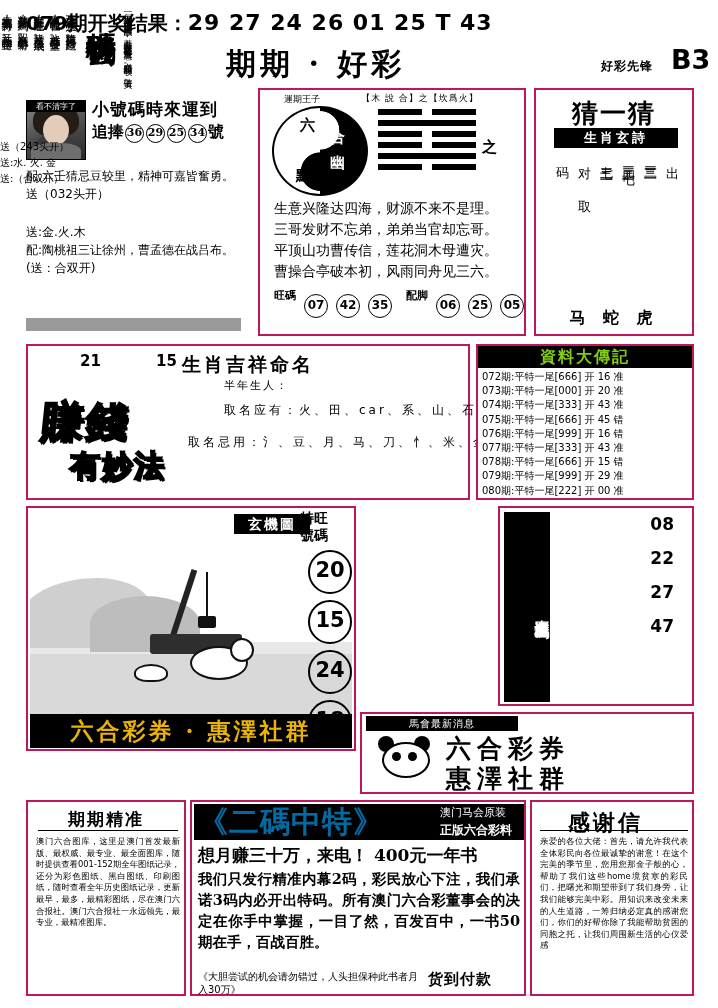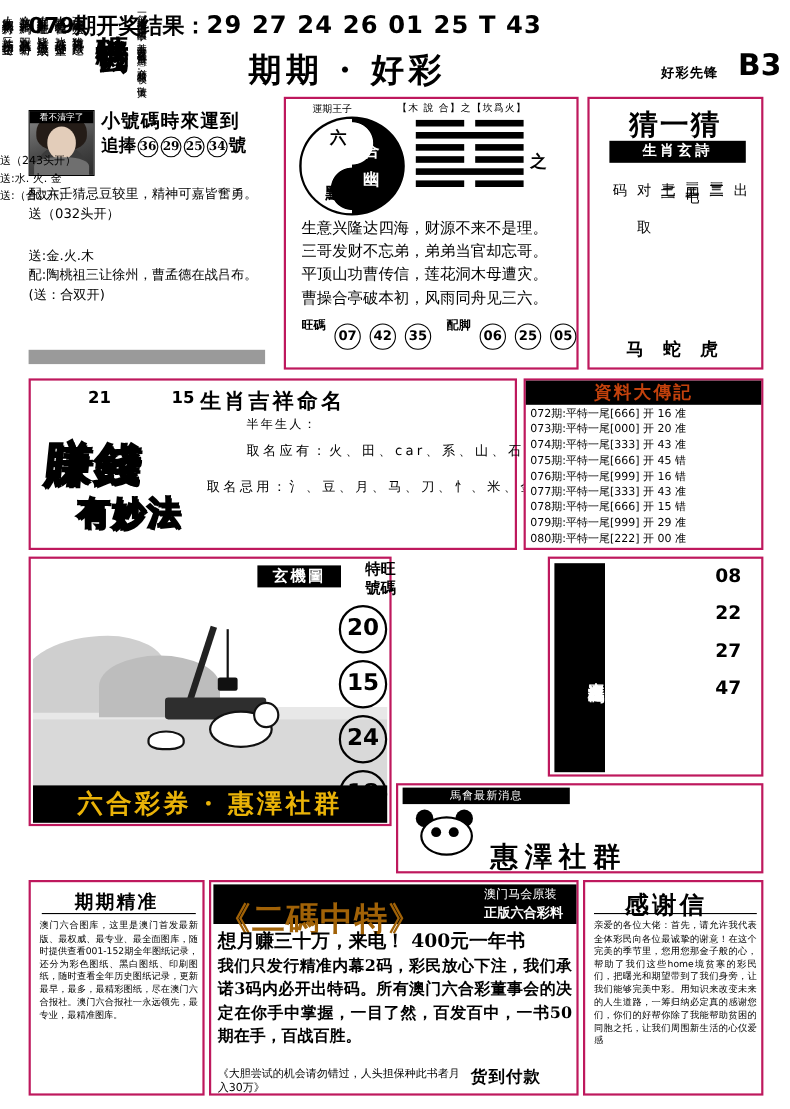--- a/index.html
+++ b/index.html
@@ -175,21 +175,21 @@
   }
   .zq2{
     font-size:30px;font-weight:bold;font-family:"DejaVu Serif",serif;
     color:#6d28d9;-webkit-text-stroke:2px #000;letter-spacing:2px;
     text-shadow:2px 2px 0 #000;margin-left:28px;margin-top:-4px;
   }
 
   
   .dbox{left:476px;top:344px;width:218px;height:156px;}
   .dbox .hd{
-    position:absolute;left:0;top:0;width:100%;height:22px;background:#000;color:#c2410c;
+    position:absolute;left:0;top:0;width:100%;height:22px;background:#000;color:#84cc16;
     text-align:center;font-size:16px;font-weight:bold;line-height:22px;letter-spacing:2px;
     font-family:"DejaVu Serif",serif;
   }
   .dtab{position:absolute;left:4px;top:24px;width:208px;font-size:10px;line-height:14.2px;}
   .dtab .r{white-space:nowrap;}
 
   
   .pbox{left:26px;top:506px;width:330px;height:245px;}
   .scene{
     position:absolute;left:2px;top:30px;width:322px;height:180px;
@@ -204,21 +204,21 @@
     font-size:14px;font-weight:bold;text-align:center;line-height:20px;letter-spacing:2px;
   }
   .pbox .banner{
     position:absolute;left:2px;top:206px;width:322px;height:34px;background:#000;
     color:#eab308;font-size:23px;font-weight:bold;text-align:center;line-height:34px;
     letter-spacing:3px;font-family:"DejaVu Serif",serif;
   }
 
   
   .lucky{position:absolute;left:300px;top:510px;width:60px;height:232px;}
-  .lucky .hd{font-size:14px;font-weight:bold;text-align:right;line-height:17px;}
+  .lucky .hd{font-size:14px;font-weight:bold;text-align:left;line-height:17px;}
   .lucky .big{
     width:40px;height:40px;border:2px solid #000;border-radius:50%;
     font-size:21px;font-weight:bold;text-align:center;line-height:36px;margin:6px auto 0;
   }
 
   
   .vbox{left:360px;top:506px;width:134px;height:200px;}
   .vline{position:absolute;top:6px;font-size:11px;line-height:13px;letter-spacing:1px;}
   .temaxj{
     position:absolute;left:84px;top:8px;font-size:30px;font-weight:bold;
@@ -267,22 +267,22 @@
   }
   .b1 .bd{
     position:absolute;left:8px;top:34px;width:144px;font-size:8.4px;line-height:11.6px;
     text-align:justify;
   }
 
   .b2 .band{
     position:absolute;left:2px;top:2px;width:330px;height:36px;background:#000;
   }
   .b2 .bigttl{
-    position:absolute;left:6px;top:16px;width:240px;height:36px;
-    color:#a16207;font-size:30px;font-weight:bold;line-height:36px;letter-spacing:1px;
+    position:absolute;left:6px;top:2px;width:240px;height:36px;
+    color:#0369a1;font-size:30px;font-weight:bold;line-height:36px;letter-spacing:1px;
     font-family:"DejaVu Serif",serif;
   }
   .b2 .sm1{position:absolute;left:248px;top:3px;font-size:11px;color:#fff;letter-spacing:0px;}
   .b2 .sm2{position:absolute;left:248px;top:20px;font-size:12px;color:#fff;font-weight:bold;}
   .b2 .hl{
     position:absolute;left:6px;top:42px;font-size:17px;font-weight:bold;letter-spacing:0px;
     font-family:"DejaVu Serif",serif;white-space:nowrap;
   }
   .b2 .bd{
     position:absolute;left:6px;top:66px;width:322px;font-size:14.5px;line-height:21px;
@@ -498,20 +498,21 @@
 
   <div class="box hbox">
     <div class="tag">馬會最新消息</div>
     <div class="panda">
       <div class="b" style="left:2px;top:2px;width:16px;height:16px;"></div>
       <div class="b" style="left:38px;top:2px;width:16px;height:16px;"></div>
       <div class="w" style="left:6px;top:8px;width:44px;height:32px;"></div>
       <div class="b" style="left:16px;top:18px;width:9px;height:9px;"></div>
       <div class="b" style="left:32px;top:18px;width:9px;height:9px;"></div>
     </div>
+    <div class="l1">六合彩券</div>
     <div class="l2">惠澤社群</div>
   </div>
 
   <div class="box b1">
     <div class="ttl">期期精准</div>
     <div class="hr" style="left:10px;top:28px;width:140px;"></div>
     <div class="bd">澳门六合图库，这里是澳门首发最新版、最权威、最专业、最全面图库，随时提供查看001-152期全年图纸记录，还分为彩色图纸、黑白图纸、印刷图纸，随时查看全年历史图纸记录，更新最早，最多，最精彩图纸，尽在澳门六合报社。澳门六合报社一永远领先，最专业，最精准图库。</div>
   </div>
 
   <div class="box b2">

